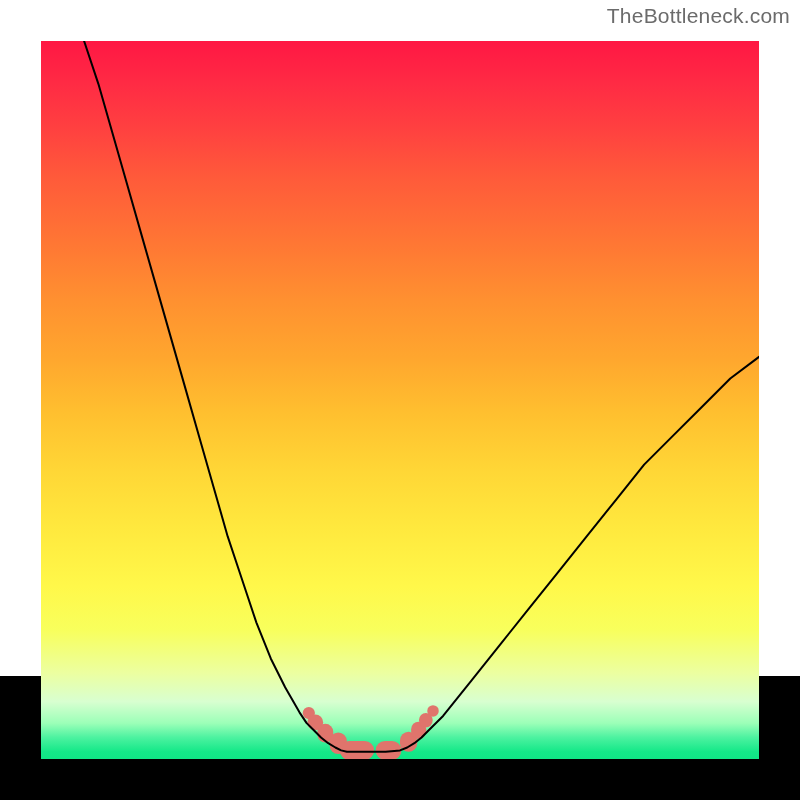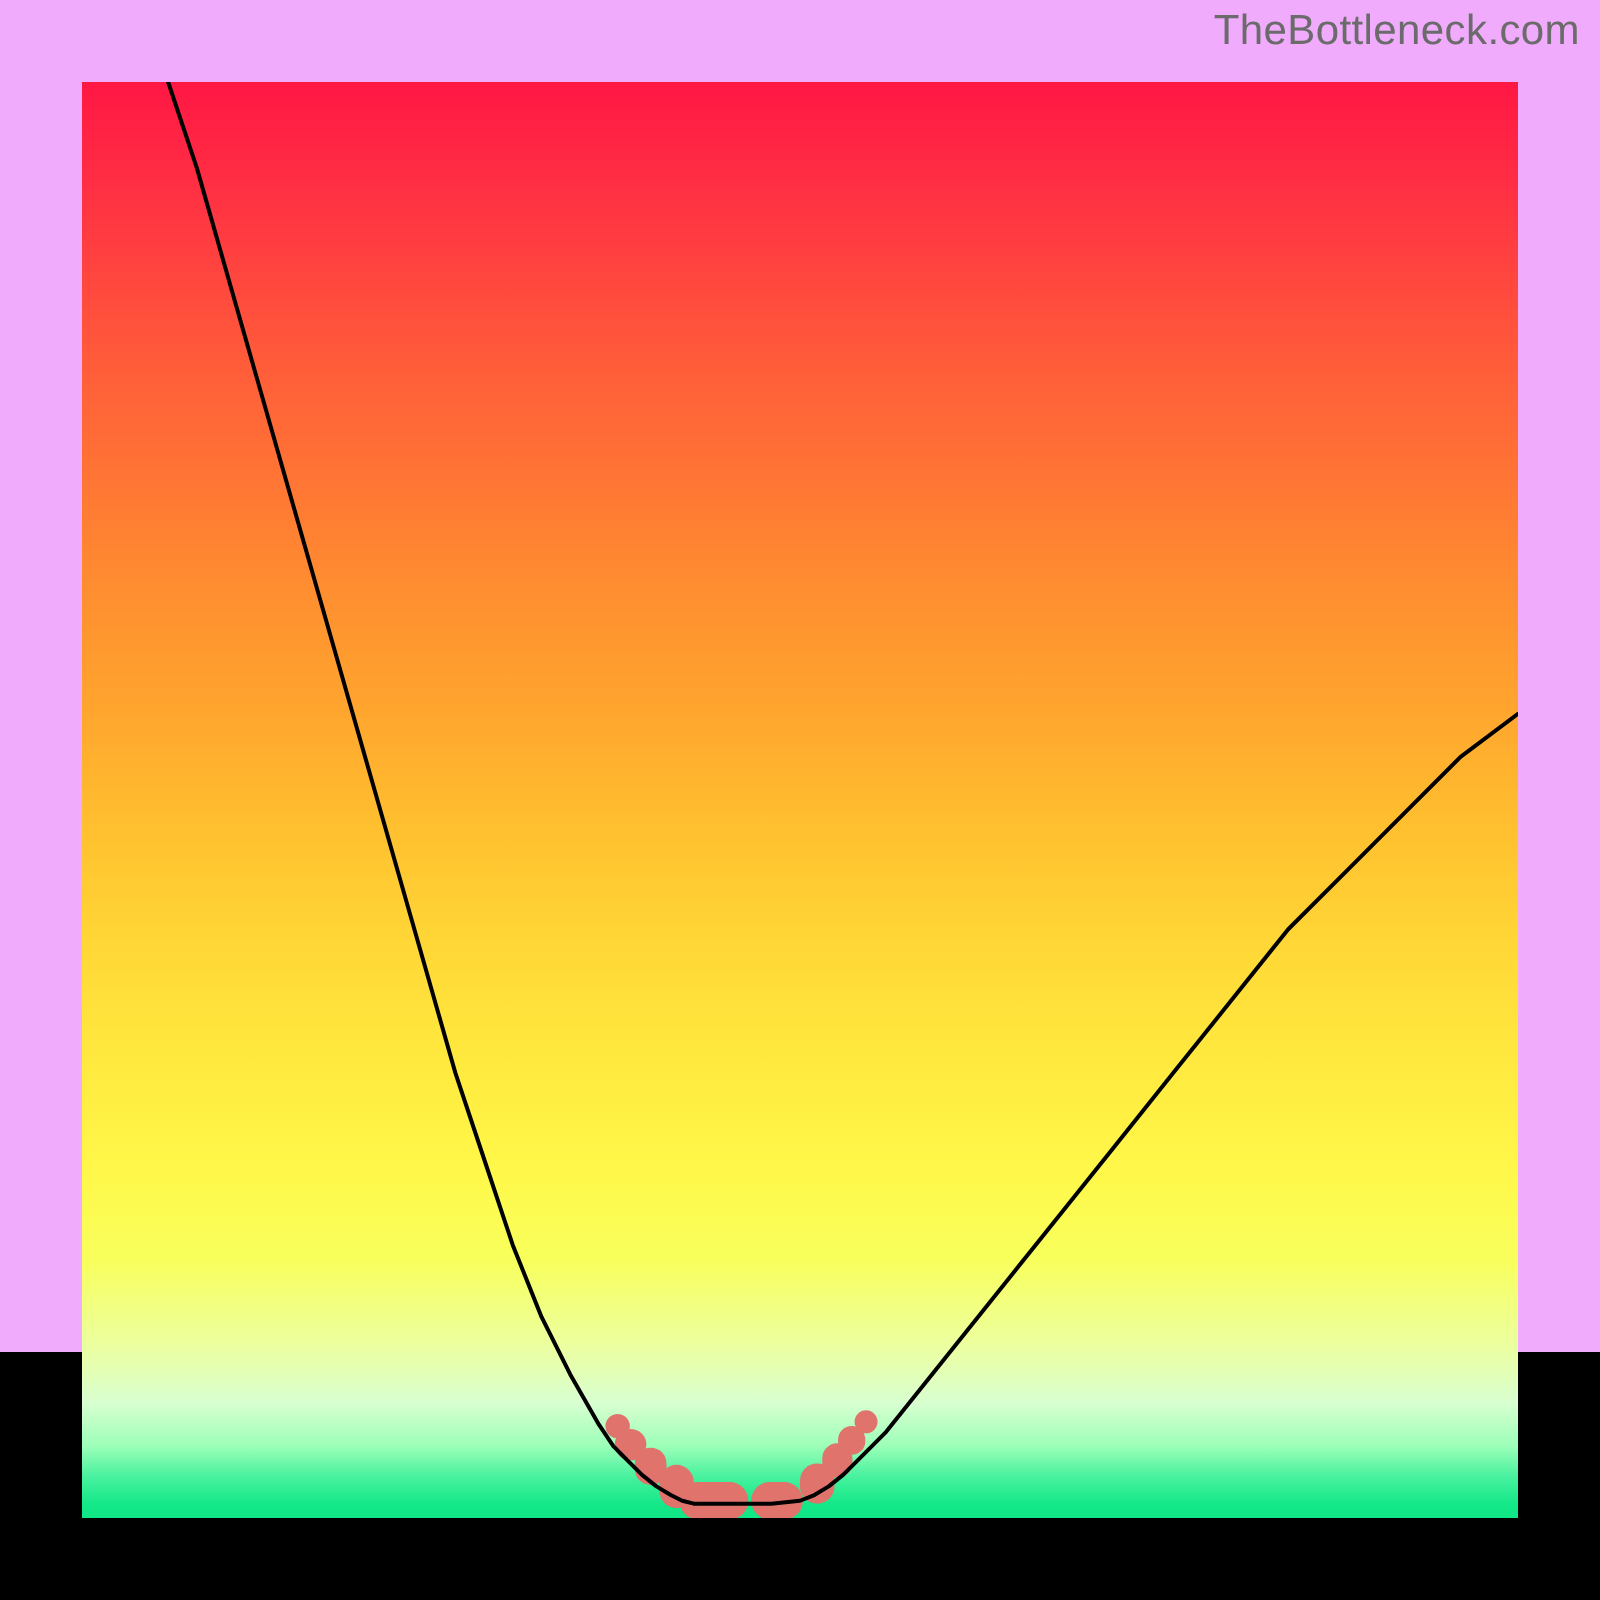--- a/index.html
+++ b/index.html
@@ -10,21 +10,21 @@
     background: #000;
     overflow: hidden;
     font-family: Arial, Helvetica, sans-serif;
   }
   .frame {
     position: absolute;
     left: 0;
     top: 0;
     width: 800px;
     height: 676px;
-    background: #f0abfc;
+    background: #ffffff;
   }
   .plot-area {
     position: absolute;
     left: 41px;
     top: 41px;
     width: 718px;
     height: 718px;
     overflow: hidden;
   }
   .gradient {

